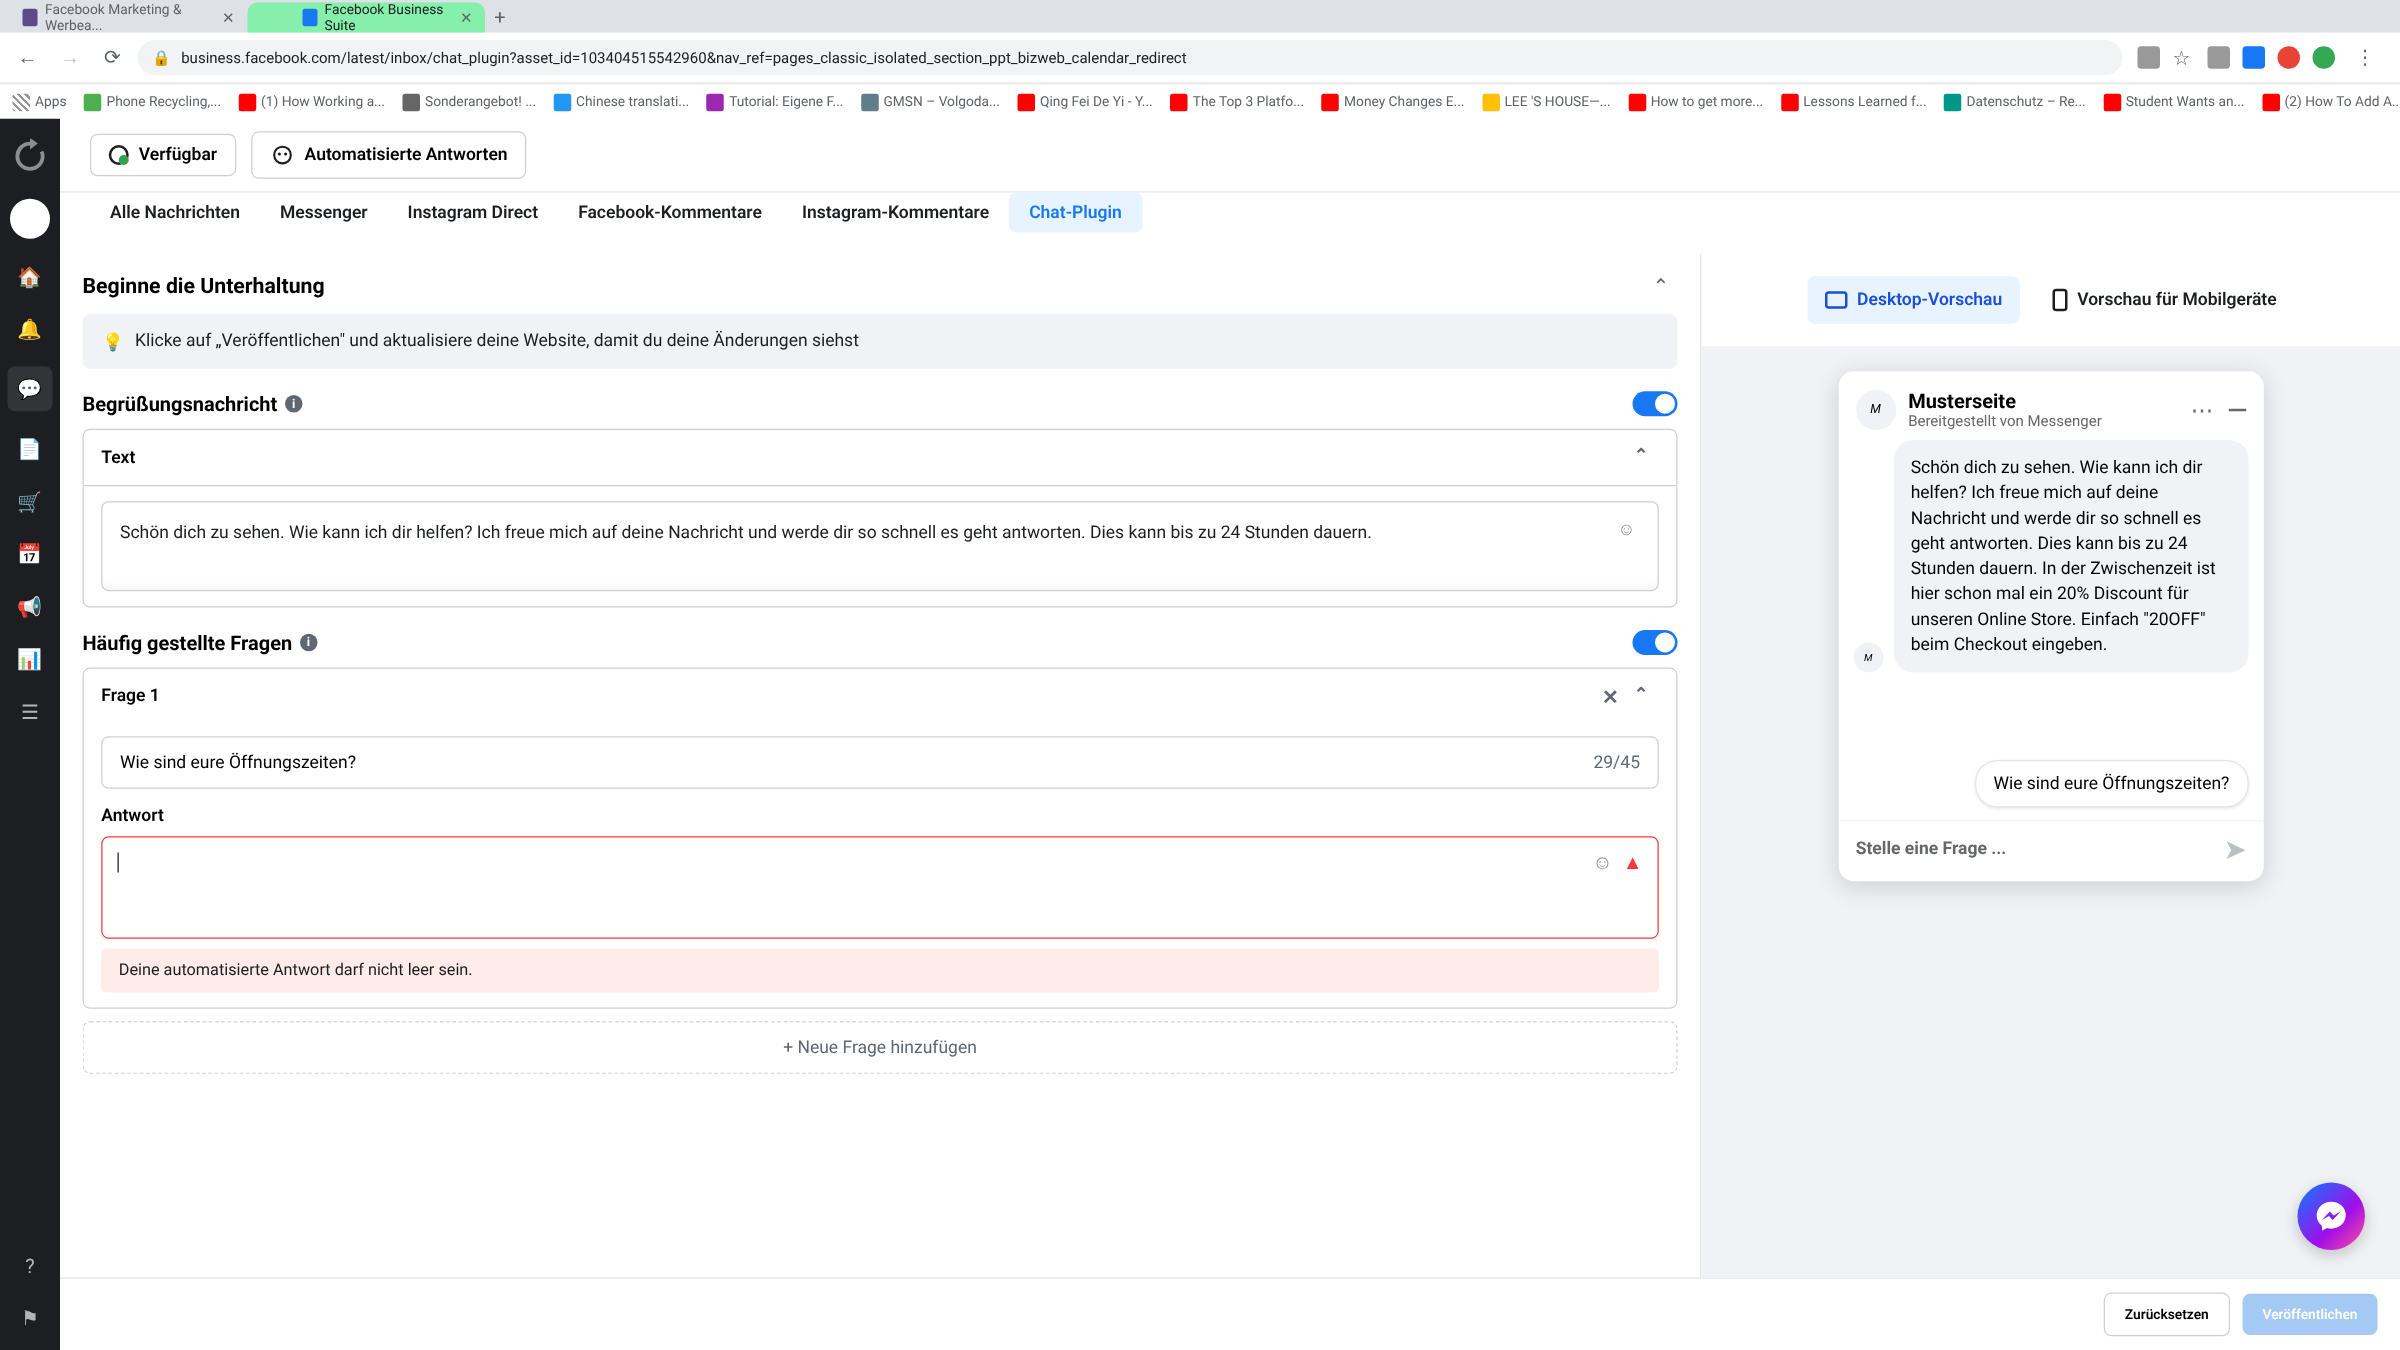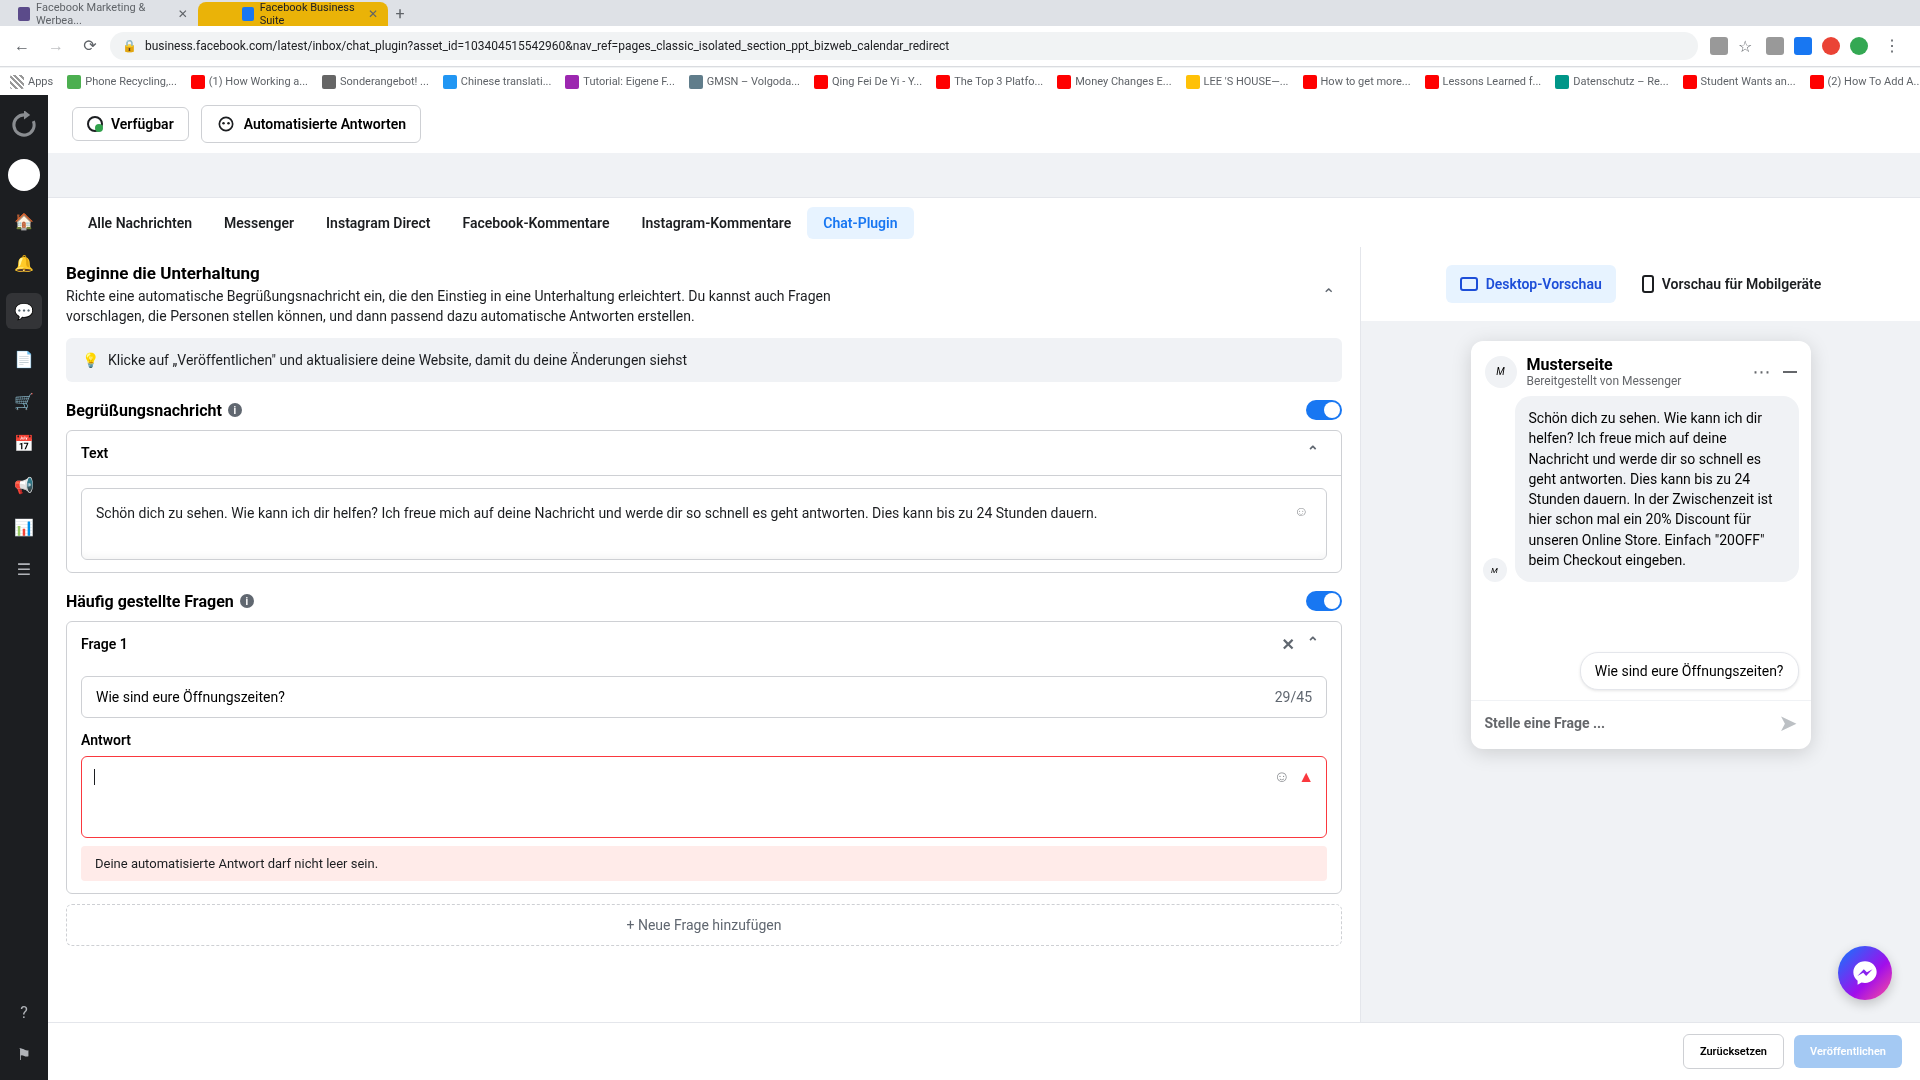--- a/index.html
+++ b/index.html
@@ -2,21 +2,21 @@
 <html><head>
 <meta charset="utf-8">
 <style>
 * { margin: 0; padding: 0; box-sizing: border-box; font-family: -apple-system, BlinkMacSystemFont, "Segoe UI", Roboto, Helvetica, Arial, sans-serif; }
 body { background: #fff; width: 1920px; height: 1080px; overflow: hidden; position: relative; }
 
 
 .browser-chrome { height: 67px; background: #fff; border-bottom: 1px solid #dadce0; display: flex; flex-direction: column; }
 .tab-strip { height: 26px; background: #dee1e6; display: flex; align-items: flex-end; padding-left: 8px; }
 .browser-tab { height: 24px; padding: 0 10px; display: flex; align-items: center; gap: 6px; font-size: 11px; border-radius: 8px 8px 0 0; max-width: 190px; color: #5f6368; }
-.browser-tab.active { background: #eab308; color: #202124; padding-left: 44px; }
+.browser-tab.active { background: #86efac; color: #202124; padding-left: 44px; }
 .tab-favicon { width: 14px; height: 14px; border-radius: 2px; display: inline-block; }
 .tab-close { width: 12px; height: 12px; color: #5f6368; font-size: 12px; line-height: 1; }
 .new-tab { width: 24px; height: 24px; display: flex; align-items: center; justify-content: center; color: #5f6368; font-size: 16px; }
 .nav-bar { height: 41px; display: flex; align-items: center; padding: 0 8px; gap: 6px; }
 .nav-btn { width: 28px; height: 28px; display: flex; align-items: center; justify-content: center; color: #5f6368; border-radius: 50%; }
 .url-bar { flex: 1; height: 28px; background: #f1f3f4; border-radius: 14px; display: flex; align-items: center; padding: 0 12px; font-size: 12px; color: #202124; gap: 8px; }
 .url-lock { color: #5f6368; font-size: 12px; }
 .ext-icons { display: flex; gap: 10px; align-items: center; padding: 0 6px; }
 .ext-icon { width: 18px; height: 18px; border-radius: 3px; }
 .bookmarks-bar { height: 28px; background: #fff; border-top: 1px solid #f1f3f4; display: flex; align-items: center; padding: 0 10px; gap: 14px; font-size: 11px; color: #5f6368; overflow: hidden; }
@@ -33,21 +33,21 @@
 .rail-spacer { flex: 1; }
 
 .main { flex: 1; background: #f0f2f5; display: flex; flex-direction: column; }
 .topbar { height: 58px; background: #fff; display: flex; align-items: center; padding: 0 24px; gap: 12px; }
 .topbar h1 { font-size: 22px; font-weight: 700; flex: 1; }
 .status-pill { display: flex; align-items: center; gap: 8px; padding: 8px 14px; border: 1px solid #ced0d4; border-radius: 6px; font-size: 14px; font-weight: 600; }
 .status-dot { width: 16px; height: 16px; border-radius: 50%; border: 2px solid #1c1e21; background: #fff; position: relative; }
 .status-dot::after { content: ""; position: absolute; bottom: -2px; right: -2px; width: 8px; height: 8px; border-radius: 50%; background: #31a24c; }
 .auto-icon { width: 20px; height: 20px; }
 
-.tabs { height: 50px; background: #fff; display: flex; align-items: center; padding: 0 24px; gap: 0; border-top: 1px solid #e4e6eb; margin-top: 44px; }
+.tabs { height: 50px; background: #fff; display: flex; align-items: flex-start; padding: 0 24px; gap: 0; border-top: 1px solid #e4e6eb; }
 .tab { padding: 8px 16px; font-size: 14px; font-weight: 600; color: #1c1e21; border-radius: 6px; }
 .tab.active { background: #e7f3ff; color: #1877f2; }
 
 .content { flex: 1; display: flex; background: #fff; overflow: hidden; }
 .left-col { flex: 1; padding: 12px 18px; overflow-y: auto; }
 .right-col { width: 560px; border-left: 1px solid #e4e6eb; display: flex; flex-direction: column; }
 
 .section-header { display: flex; align-items: center; gap: 12px; padding: 4px 0 12px; }
 .section-header .txt { flex: 1; }
 .section-title { font-size: 17px; font-weight: 700; }
@@ -272,21 +272,20 @@
       <div class="tab">Facebook-Kommentare</div>
       <div class="tab">Instagram-Kommentare</div>
       <div class="tab active">Chat-Plugin</div>
     </div>
 
     <div class="content">
       <div class="left-col">
         <div class="section-header">
           <div class="txt">
             <div class="section-title">Beginne die Unterhaltung</div>
-            <div class="section-desc">Richte eine automatische Begrüßungsnachricht ein, die den Einstieg in eine Unterhaltung erleichtert. Du kannst auch Fragen vorschlagen, die Personen stellen können, und dann passend dazu automatische Antworten erstellen.</div>
           </div>
           <div class="chev">⌃</div>
         </div>
 
         <div class="info-banner">
           <span class="bulb">💡</span>
           <span>Klicke auf „Veröffentlichen" und aktualisiere deine Website, damit du deine Änderungen siehst</span>
         </div>
 
         <div class="subsection">

